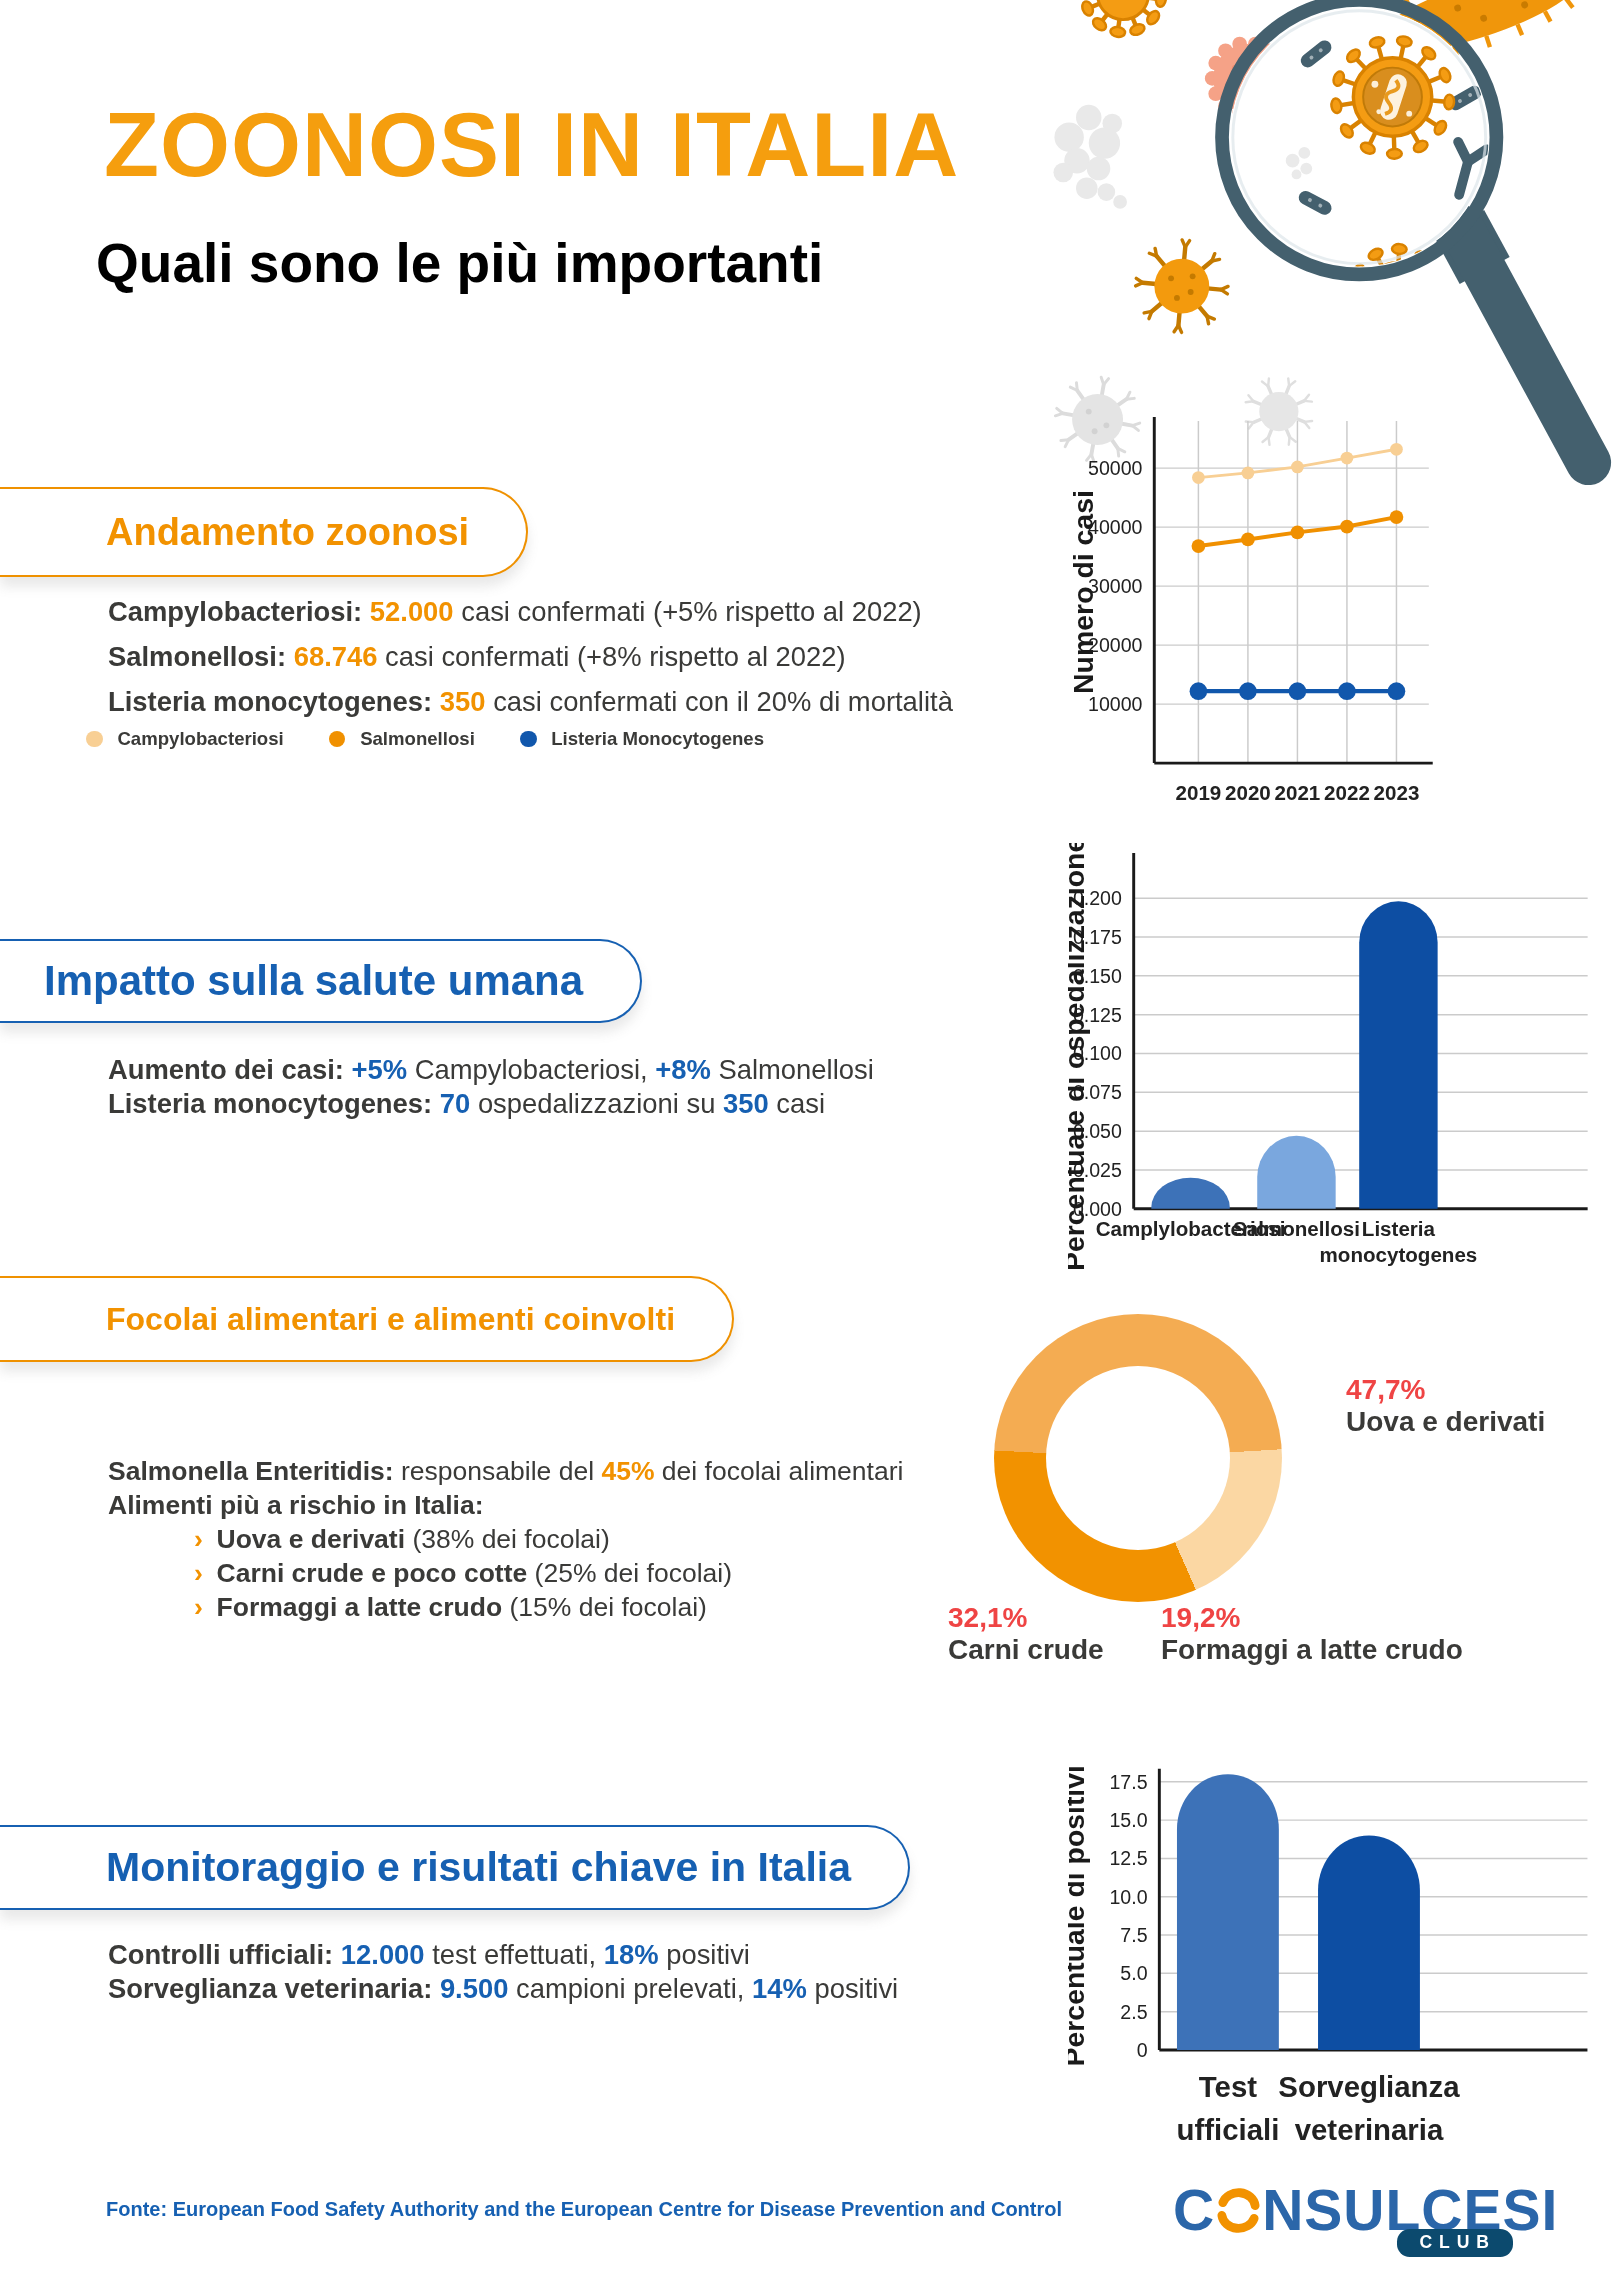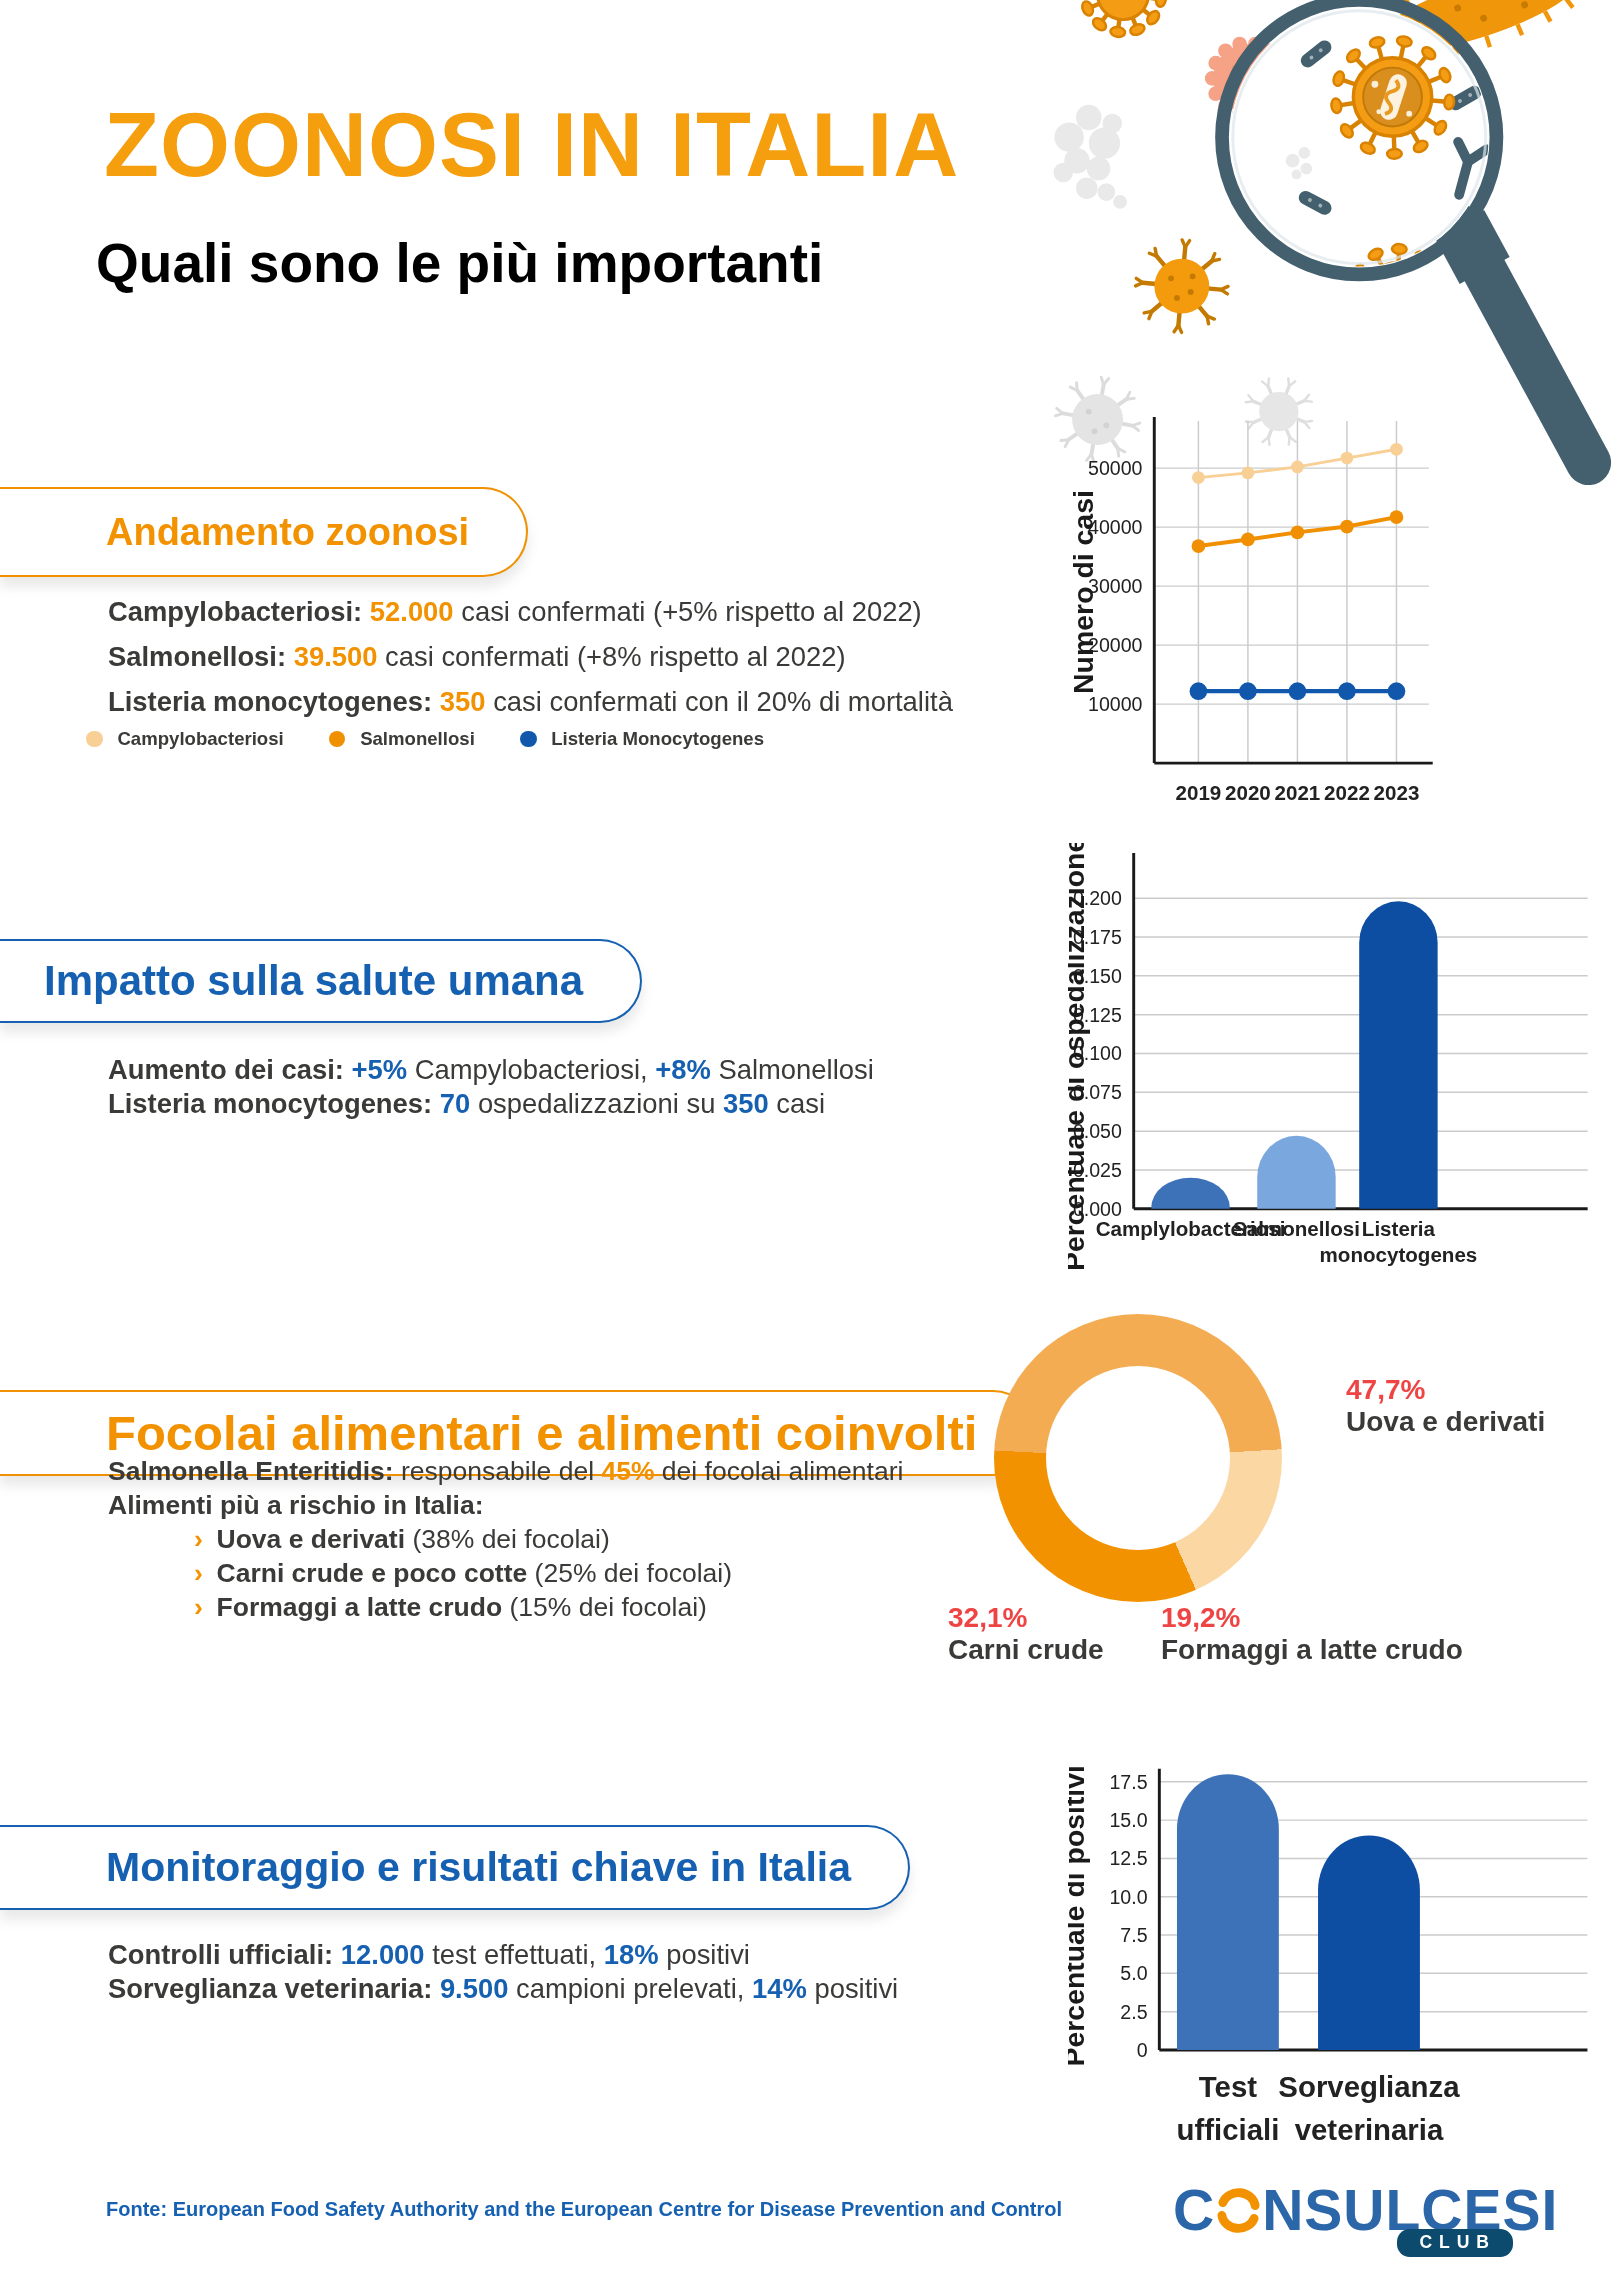--- a/index.html
+++ b/index.html
@@ -13,21 +13,21 @@
   .pill{
     left:0;background:#fff;display:flex;align-items:center;
     padding:0 57px 0 106px;border:2.9px solid;border-left:none;
     border-radius:0 45px 45px 0;box-shadow:0 9.8px 11.8px rgba(120,120,120,.16);
     font-weight:700;white-space:nowrap;
   }
   .pill.orange{border-color:#EF9100;color:#F29200;}
   .pill.blue{border-color:#1660B2;color:#1660B2;}
   #pill-andamento{top:487px;height:86px;font-size:38px;}
   #pill-impatto{top:939px;height:80px;font-size:42px;padding-left:44px;}
-  #pill-focolai{top:1390px;height:82px;font-size:49px;}
+  #pill-focolai{top:1276px;height:82px;font-size:32px;}
   #pill-monitoraggio{top:1825px;height:81px;font-size:41px;}
   .tblock{left:108px;font-size:27.4px;color:#3A3A38;}
   #text-andamento{top:589px;}
   #text-andamento .tline{line-height:45px;}
   #text-impatto{top:1053px;}
   #text-impatto .tline{line-height:34px;}
   #text-focolai{top:1454px;font-size:26.5px;}
   #text-focolai .tline{line-height:34px;}
   #text-monitoraggio{top:1938px;}
   #text-monitoraggio .tline{line-height:34px;}
@@ -358,21 +358,21 @@
         <circle cx="344" cy="140" r="129" fill="none" stroke="#DDE6EA" stroke-width="3" opacity="0.7"></circle>
       </g>
   </svg>
 </div>
 
 <div class="abs pill orange" id="pill-andamento">
   <span>Andamento zoonosi</span>
 </div>
 <div class="abs tblock" id="text-andamento">
     <div class="tline"><span class="bseg">Campylobacteriosi: </span><span class="bseg oseg">52.000</span><span> casi confermati (+5% rispetto al 2022)</span></div>
-    <div class="tline"><span class="bseg">Salmonellosi: </span><span class="bseg oseg">39.500</span><span> casi confermati (+8% rispetto al 2022)</span></div>
+    <div class="tline"><span class="bseg">Salmonellosi: </span><span class="bseg oseg">68.746</span><span> casi confermati (+8% rispetto al 2022)</span></div>
     <div class="tline"><span class="bseg">Listeria monocytogenes: </span><span class="bseg oseg">350</span><span> casi confermati con il 20% di mortalità</span></div>
   </div>
 <div class="abs" id="legend-andamento">
     <div class="lg-item">
       <span class="lg-dot" style="background: rgb(248, 207, 148);"></span>
       <span class="lg-label">Campylobacteriosi</span>
     </div>
     <div class="lg-item">
       <span class="lg-dot" style="background: rgb(240, 144, 0);"></span>
       <span class="lg-label">Salmonellosi</span>

